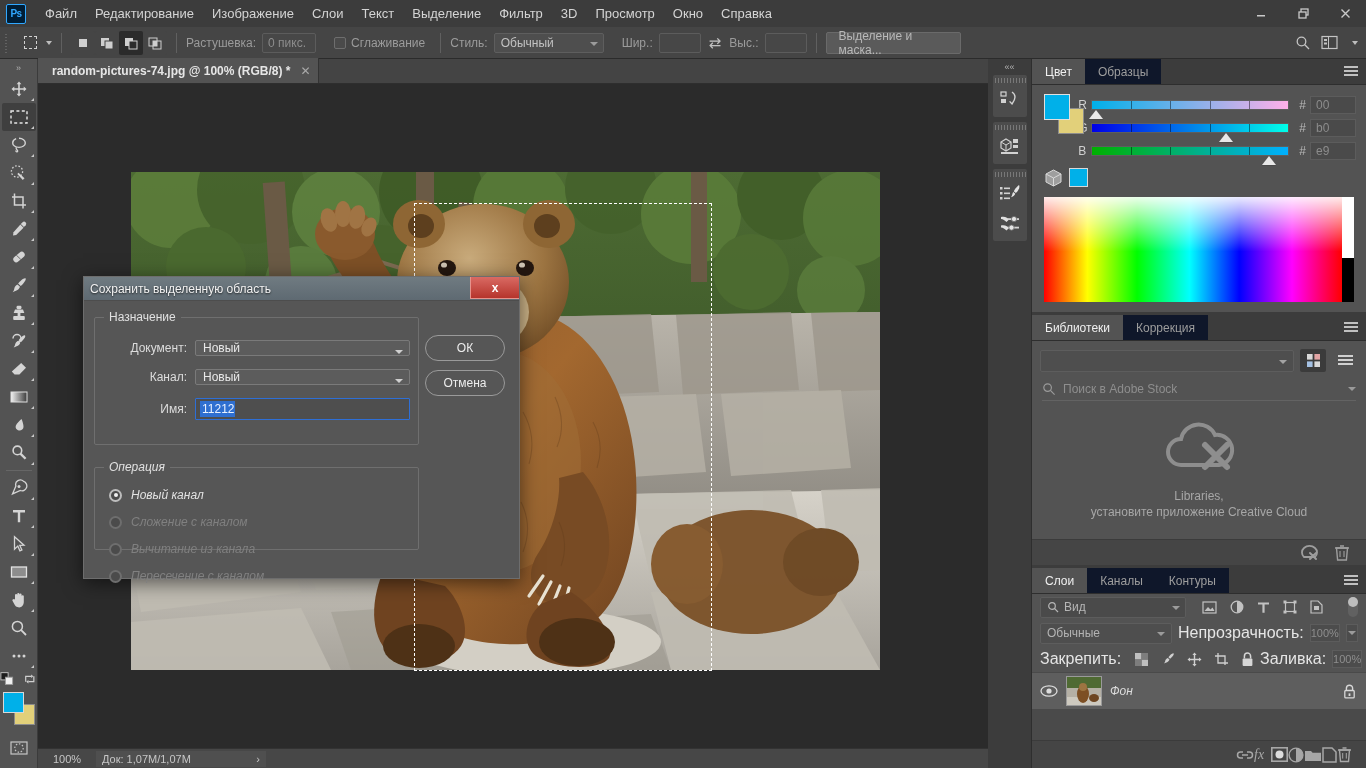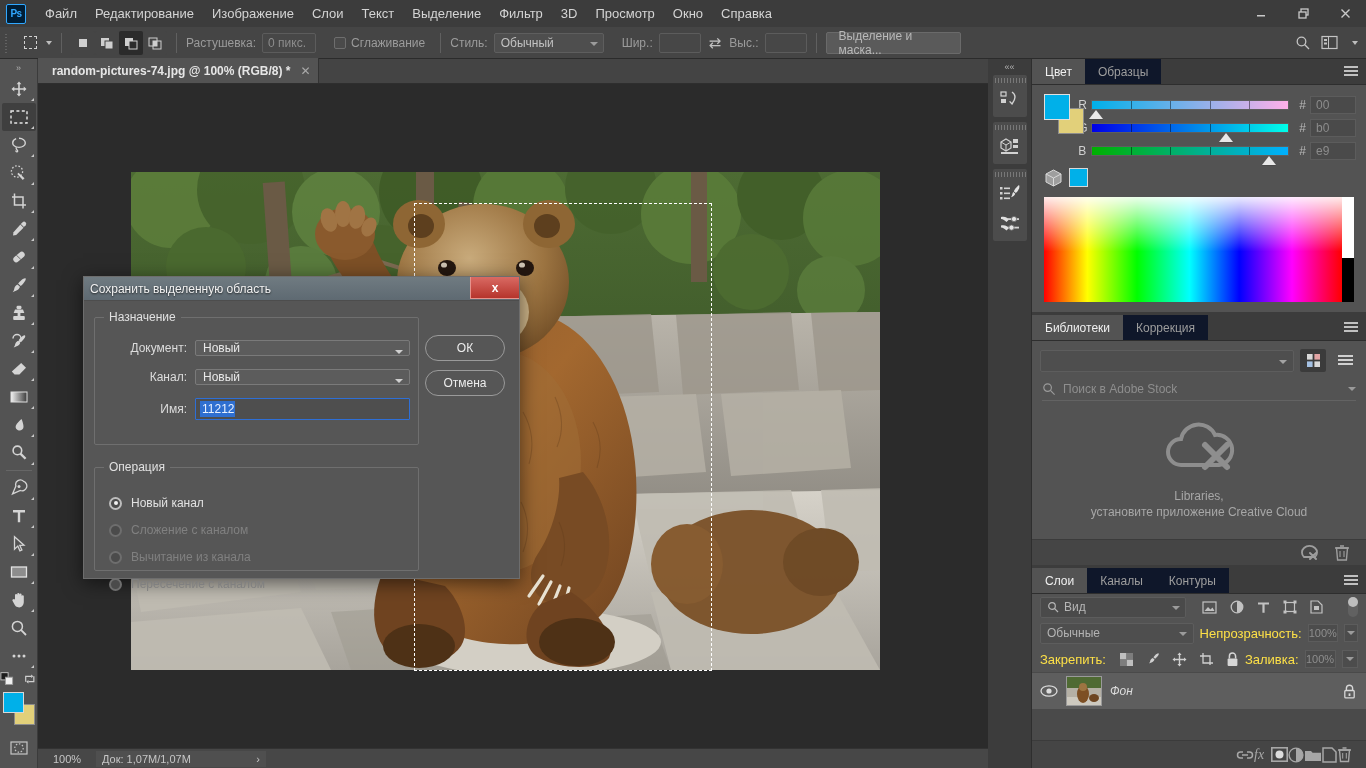--- a/index.html
+++ b/index.html
@@ -276,21 +276,21 @@
   .lay-blend {
     width: 194px; height: 21px; background: #4e4e4e; border: 1px solid #5d5d5d; border-radius: 2px;
     color: #b3b3b3; font-size: 12px; padding: 0 16px 0 6px; display: flex; align-items: center;
     position: relative;
   }
   .lay-blend .sel-caret {
     position: absolute; right: 6px; top: 8px;
     width: 0; height: 0; border-left: 4px solid transparent; border-right: 4px solid transparent;
     border-top: 4px solid #9b9b9b;
   }
-  .lay-lbl { color: #fde047; font-size: 13px; }
+  .lay-lbl { color: #e5e5e5; font-size: 16px; }
   .lay-num {
     width: 34px; height: 18px; background: #4c4c4c; border: 1px solid #5c5c5c;
     color: #8e8e8e; font-size: 11px; text-align: center; line-height: 16px;
   }
   .lay-numcaret {
     width: 18px; height: 18px; border: 1px solid #5c5c5c; background: #4c4c4c;
     display: flex; align-items: center; justify-content: center;
   }
   .lay-locks { display: flex; align-items: center; gap: 12px; margin-left: 8px; }
   .layer-item {
@@ -351,21 +351,21 @@
     display: flex; align-items: center; padding: 0 4px;
   }
   .dlg-text .selval {
     background: #2f6fd0; color: #e9f2ff; font-size: 12px; padding: 1px 1px 1px 2px;
   }
   .dlg-btn {
     width: 80px; height: 26px; border: 1px solid #9a9a9a; border-radius: 13px;
     background: #565656; color: #ececec; font-size: 12px;
     display: flex; align-items: center; justify-content: center;
   }
-  .radio-row { display: flex; align-items: center; gap: 9px; height: 22px; margin-top: 8px; }
+  .radio-row { display: flex; align-items: center; gap: 9px; height: 22px; }
   .radio {
     width: 13px; height: 13px; border-radius: 50%;
     border: 2px solid #bdbdbd; background: #4b4b4b; position: relative;
   }
   .radio.checked::after {
     content: ""; position: absolute; left: 2.5px; top: 2.5px; width: 4px; height: 4px;
     border-radius: 50%; background: #f0f0f0;
   }
   .radio.disabled { border-color: #6e6e6e; }
   .radio-label { font-size: 12px; color: #e2e2e2; }
@@ -1237,21 +1237,21 @@
         </div>
 
         <div style="position:absolute; left:0; top:80px; width:325px; display:flex; align-items:center;">
           <div class="dlg-label" style="width:92px">Имя:</div>
           <div class="dlg-text" style="width:215px; margin-left:8px">
             <span class="selval">11212</span>
           </div>
         </div>
       </div>
 
-      <div class="fieldset" style="left:10px; top:166px; width:325px; height:104px;">
+      <div class="fieldset" style="left:10px; top:166px; width:325px; height:83px;font-style:italic;">
         <legend>Операция</legend>
 
         <div style="position:absolute; left:14px; top:16px;">
           <div class="radio-row">
             <span class="radio checked"></span>
             <span class="radio-label">Новый канал</span>
           </div>
           <div class="radio-row" style="margin-top:5px">
             <span class="radio disabled"></span>
             <span class="radio-label disabled">Сложение с каналом</span>

